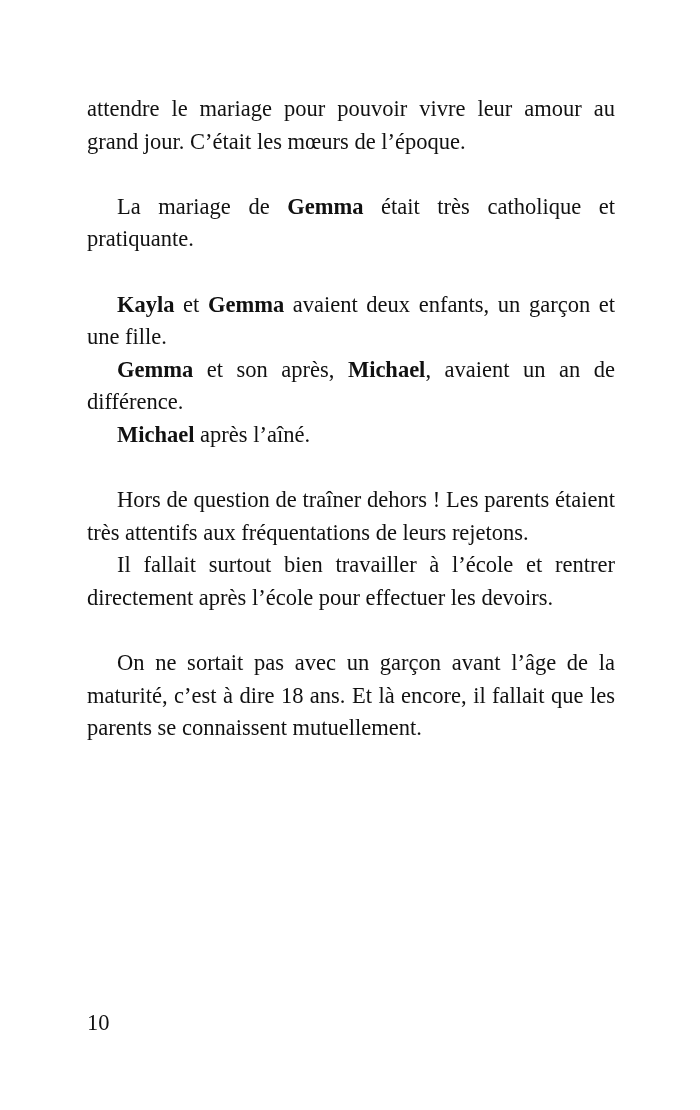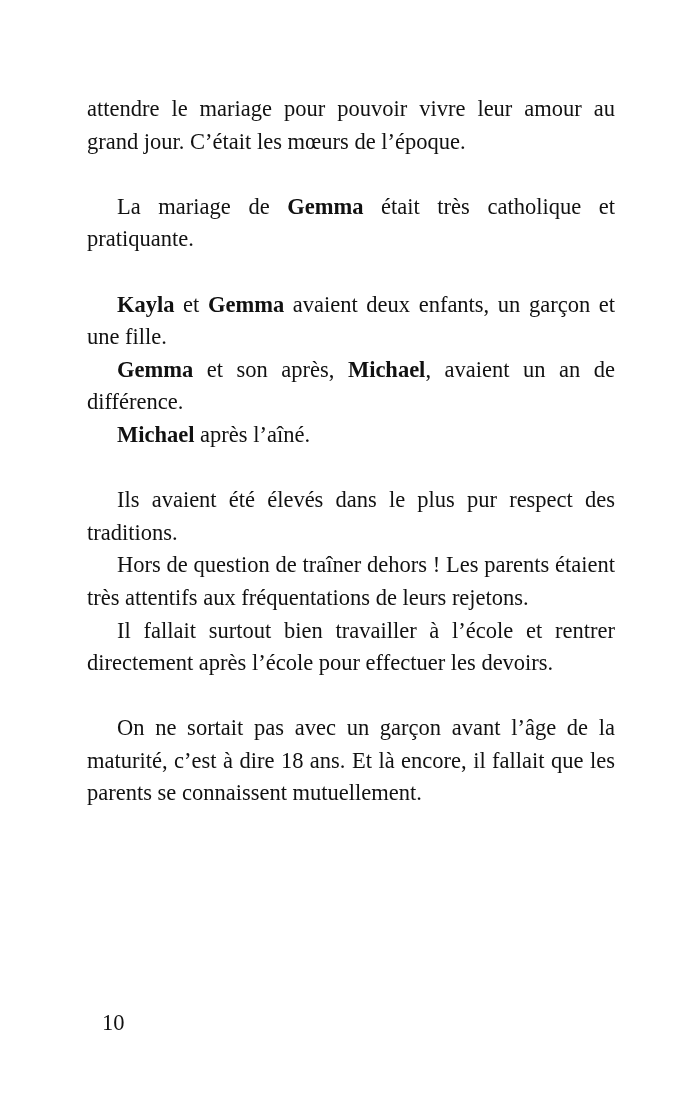--- a/index.html
+++ b/index.html
@@ -7,36 +7,35 @@
   .page {
     position: absolute; left: 87px; top: 93px; width: 528px;
     font-family: "Liberation Serif", "DejaVu Serif", serif;
     font-size: 22.5px; line-height: 32.6px; color: #111111;
   }
   .p { text-align: justify; margin: 0; }
   .p.indent { text-indent: 30px; }
   .gap { height: 32.6px; }
   b { font-weight: bold; }
   .pagenum {
-    position: absolute; left: 102px; top: 1010px;
+    position: absolute; left: 87px; top: 1010px;
     font-family: "Liberation Serif", "DejaVu Serif", serif;
     font-size: 22.5px; color: #111111;
   }
 </style>
 </head>
 <body>
 
 <div class="page" id="page-body">
     <p class="p"><span>attendre le mariage pour pouvoir vivre leur amour au grand jour. C’était les mœurs de l’époque.</span></p>
     <div class="gap"></div>
     <p class="p indent"><span>La mariage de </span><b>Gemma</b><span> était très catholique et pratiquante.</span></p>
     <div class="gap"></div>
     <p class="p indent"><b>Kayla</b><span> et </span><b>Gemma</b><span> avaient deux enfants, un garçon et une fille.</span></p>
     <p class="p indent"><b>Gemma</b><span> et son après, </span><b>Michael</b><span>, avaient un an de différence.</span></p>
     <p class="p indent"><b>Michael</b><span> après l’aîné.</span></p>
     <div class="gap"></div>
-    <p class="p indent"><span>Ils avaient été élevés dans le plus pur respect des traditions.</span></p>
     <p class="p indent"><span>Hors de question de traîner dehors ! Les parents étaient très attentifs aux fréquentations de leurs rejetons.</span></p>
     <p class="p indent"><span>Il fallait surtout bien travailler à l’école et rentrer directement après l’école pour effectuer les devoirs.</span></p>
     <div class="gap"></div>
     <p class="p indent"><span>On ne sortait pas avec un garçon avant l’âge de la maturité, c’est à dire 18 ans. Et là encore, il fallait que les parents se connaissent mutuellement.</span></p>
   </div>
 <div class="pagenum">10</div>
 
 </body></html>

